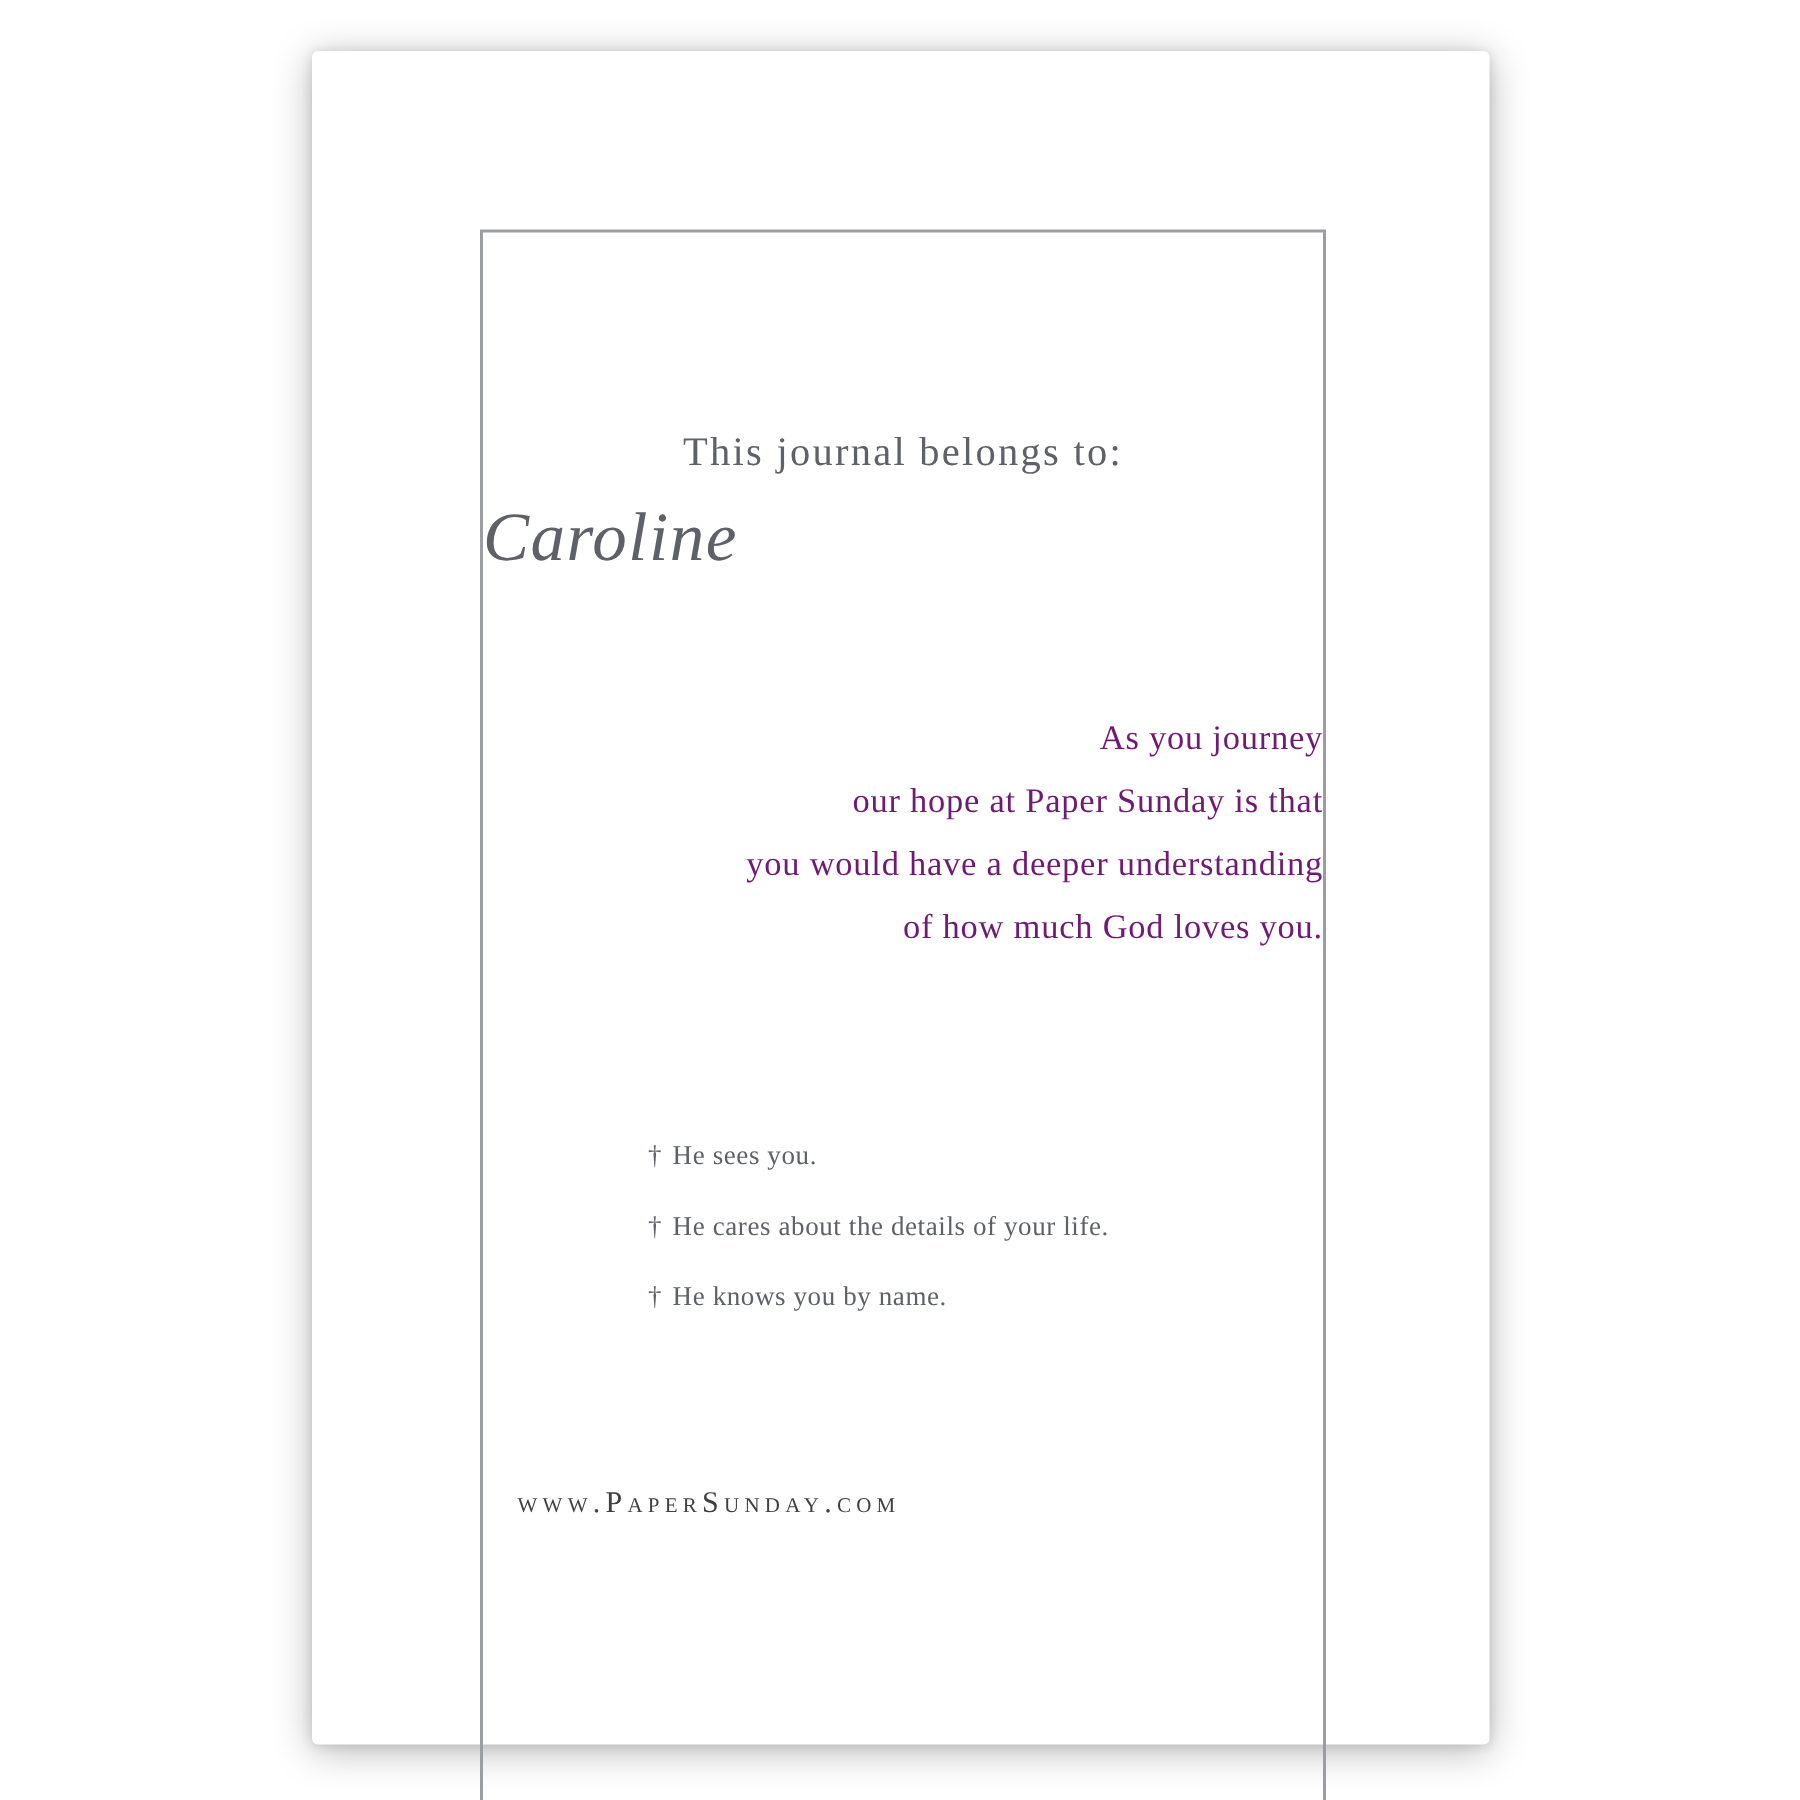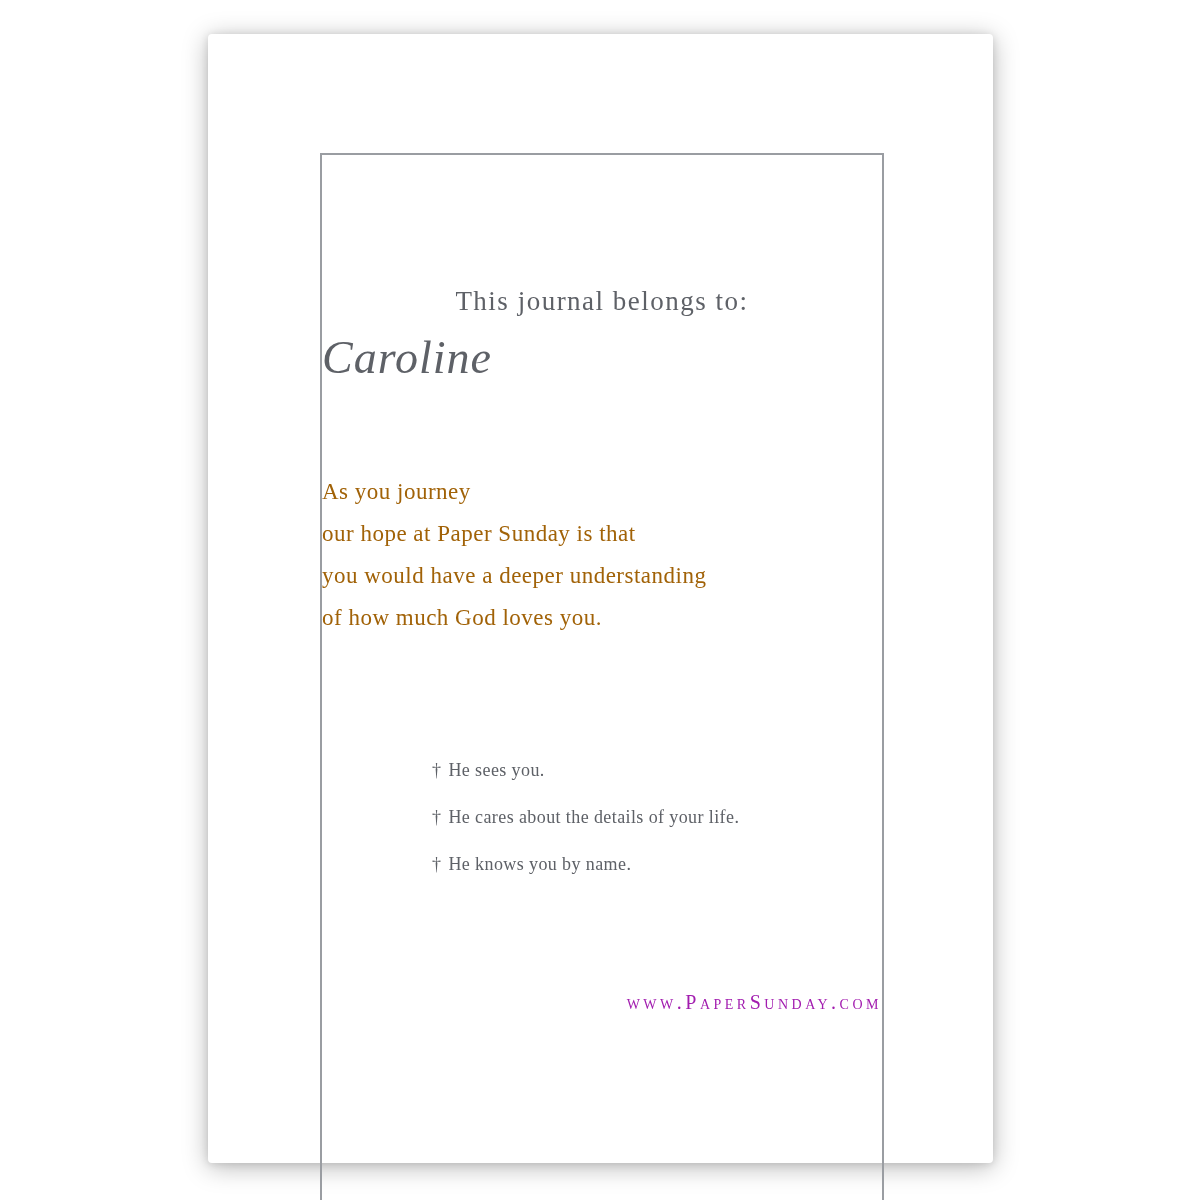--- a/index.html
+++ b/index.html
@@ -61,23 +61,23 @@
     line-height: 62px;
     letter-spacing: 1px;
     color: #5e6167;
   }
 
   .message {
     position: absolute;
     top: 316px;
     left: 0;
     width: 100%;
-    text-align: left;
+    text-align: right;
     font-size: 23px;
-    color: #a16207;
+    color: #701a75;
   }
   .message .line {
     line-height: 42px;
     letter-spacing: 0.5px;
   }
 
   .promise-list {
     position: absolute;
     top: 592px;
     left: 110px;
@@ -94,26 +94,27 @@
     display: inline-block;
     margin-right: 7px;
     color: #5e6167;
   }
 
   .website {
     position: absolute;
     top: 834px;
     left: 0;
     width: 100%;
-    text-align: right;
+    text-align: left;
     font-variant: small-caps;
     font-size: 20px;
     line-height: 26px;
     letter-spacing: 3.5px;
-    color: #a21caf;
+    color: #404040;
+    padding-left: 23px;
   }
 </style>
 </head>
 <body>
 
 <div class="stage">
   <div class="card">
     <div class="frame">
 
       <div class="belongs">This journal belongs to:</div>

